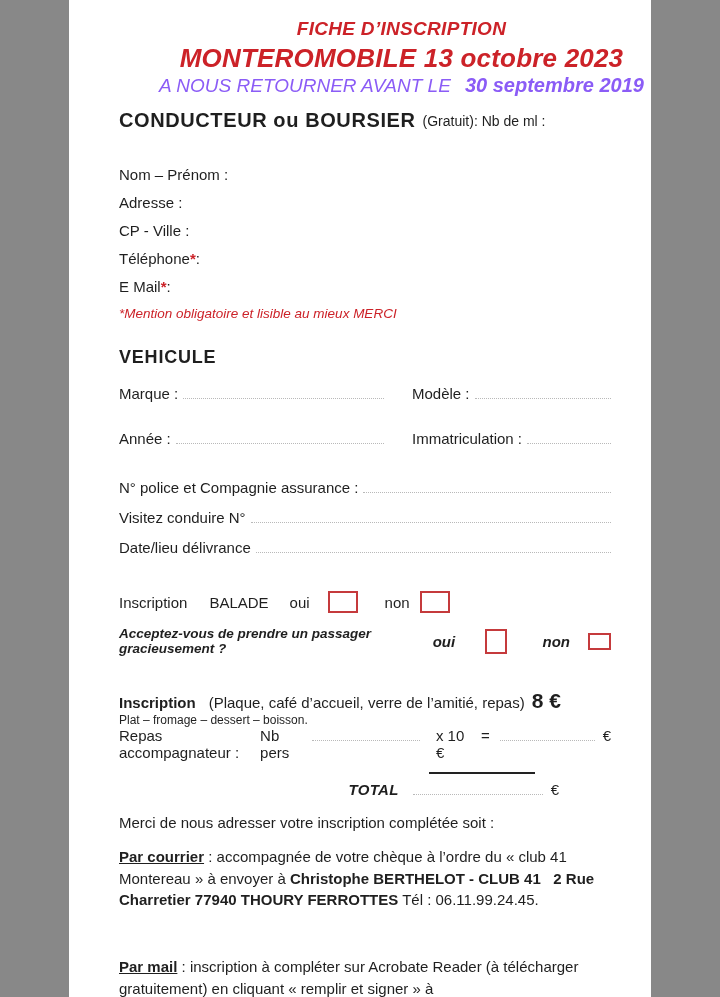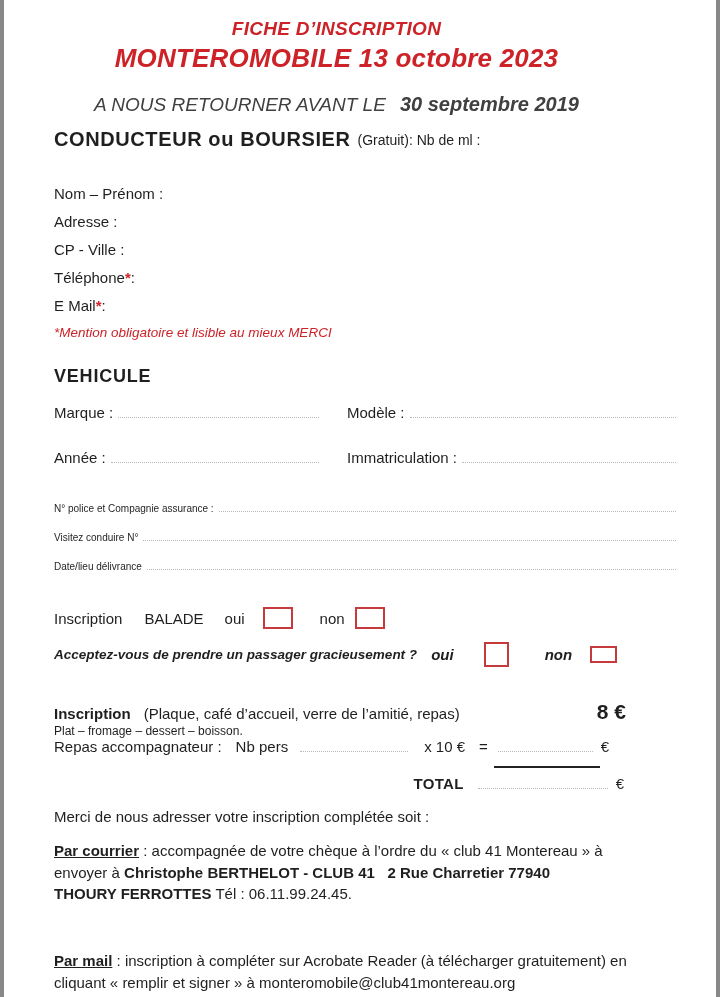--- a/index.html
+++ b/index.html
@@ -1,45 +1,45 @@
 <!DOCTYPE html>
 <html><head>
 <meta charset="utf-8">
 <style>
   * { margin:0; padding:0; box-sizing:border-box; }
   html,body { background:#888; }
   body { font-family:"Liberation Sans", sans-serif; }
   .page {
-    width:712px; height:997px; margin:0 auto; background:#ffffff;
+    width:582px; height:997px; margin:0 auto; background:#ffffff;
     color:#1f1f1f; position:relative; overflow:hidden;
     padding:18px 40px 0 50px;
   }
   
   .header-block { width:565px; text-align:center; }
   .h-line1 { color:#cc2228; font-style:italic; font-weight:bold; font-size:19px; letter-spacing:0.3px; }
   .h-line2 { color:#cc2228; font-style:italic; font-weight:bold; font-size:26px; margin-top:3px; letter-spacing:0.2px; }
-  .h-line3 { color:#404040; font-style:italic; font-size:19px; margin-top:19px; }
+  .h-line3 { color:#8b5cf6; font-style:italic; font-size:19px; margin-top:0; }
   .h-line3 .date { font-weight:bold; font-size:20px; margin-left:14px; }
   
   .sec-head { margin-top:12px; font-size:15px; display:flex; align-items:center; }
   .sec-head .big { font-weight:bold; font-size:20px; letter-spacing:0.6px; }
   .sec-head .paren { font-weight:normal; font-size:14px; margin-left:7px; }
   .sec-head .plain { font-size:14px; }
   .veh-head { font-weight:bold; font-size:18px; letter-spacing:0.8px; margin-top:26px; }
   
   .fieldlist { margin-top:34px; }
   .frow { font-size:15px; height:16px; margin-bottom:12px; display:flex; align-items:baseline; }
   .star { color:#cc2228; font-weight:bold; }
   .red-note { color:#cc2228; font-style:italic; font-size:13.5px; margin-top:2px; }
   
   .vgrid { display:grid; grid-template-columns:265px 1fr; column-gap:80px; row-gap:14px; margin-top:17px; font-size:15px;gap:28px; }
   .vcell { display:flex; align-items:baseline; }
   .lbl { white-space:nowrap; }
   .dotline { flex:1 1 auto; border-bottom:1px dotted #b9b9b9; height:14px; margin-left:5px; min-width:20px; }
-  .fullrows { margin-top:32px; font-size:10px; }
+  .fullrows { margin-top:32px; font-size:15px; }
   .fullrows .vcell { margin-bottom:13px; }
   
   .balade-row { margin-top:35px; display:flex; align-items:center; font-size:15px; }
   .passenger-row { margin-top:13px; display:flex; align-items:center; font-style:italic; font-size:13.5px; font-weight:600; }
   .chk { border:2px solid #c53a3c; background:#fff; display:inline-block; }
   .chk.c1 { width:30px; height:22px; margin:0 0 0 18px; }
   .chk.c2 { width:25px; height:25px; margin-left:30px; }
   .chk.c3 { width:27px; height:17px; margin-left:18px; }
   
   .insc-row { margin-top:33px; display:flex; align-items:baseline; font-size:15px; }
@@ -49,21 +49,21 @@
   .menu-note { font-size:12px; margin-top:0; }
   .repas-row { display:flex; align-items:baseline; font-size:15px; }
   .repas-row .nb { margin-left:14px; }
   .repas-row .d1 { flex:0 0 108px; margin-left:12px; }
   .repas-row .mult { margin-left:16px; }
   .repas-row .eq { margin-left:14px; }
   .repas-row .d2 { flex:0 0 95px; margin-left:10px; }
   .repas-row .eur { margin-left:8px; }
   .sumline { width:106px; border-top:2px solid #222; margin:11px 76px 0 auto; }
   .total-row { display:flex; align-items:baseline; justify-content:flex-end; font-size:15px; margin-top:7px; margin-right:52px; }
-  .total-row .tl { font-weight:bold; letter-spacing:0.3px; }
+  .total-row .tl { font-weight:bold; letter-spacing:0.3px;font-style:italic; }
   .total-row .d3 { flex:0 0 130px; margin-left:14px; }
   .total-row .eur { margin-left:8px; }
   
   .para { font-size:15px; line-height:1.45; }
   .intro { margin-top:14px; }
   .courrier { margin-top:12px; max-width:560px; }
   .mail { margin-top:45px; max-width:600px; }
   .bu { font-weight:bold; text-decoration:underline; }
   .b { font-weight:bold; }
   .fb-line { margin-top:17px; color:#3333cc; font-size:15px; }

